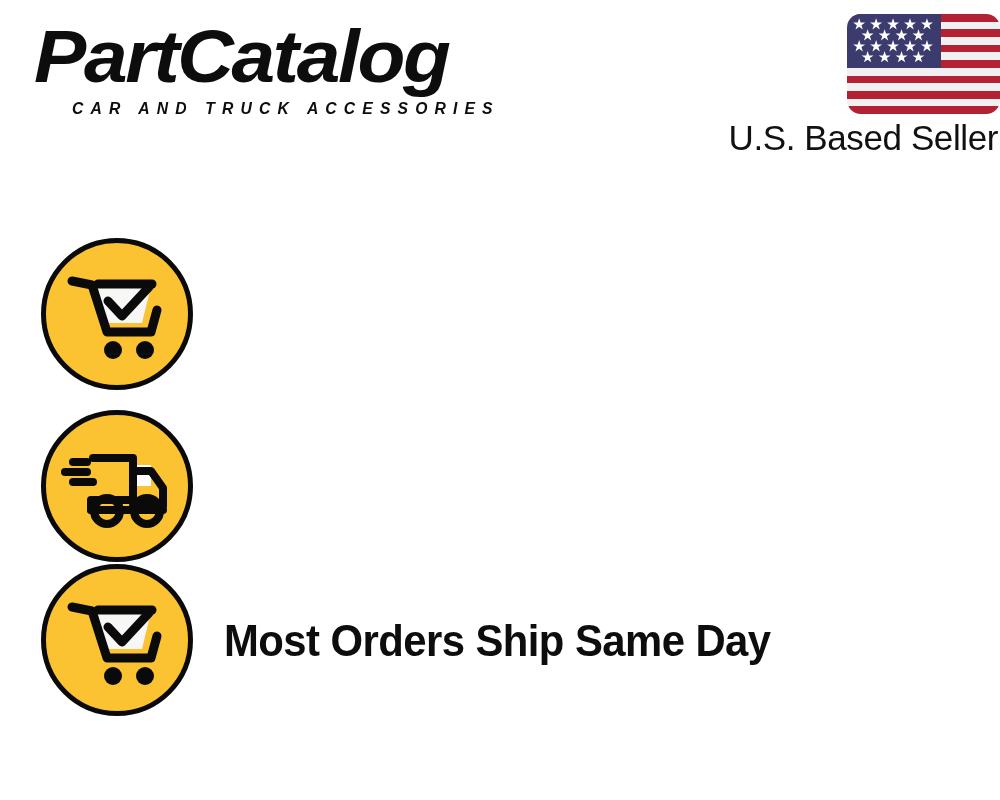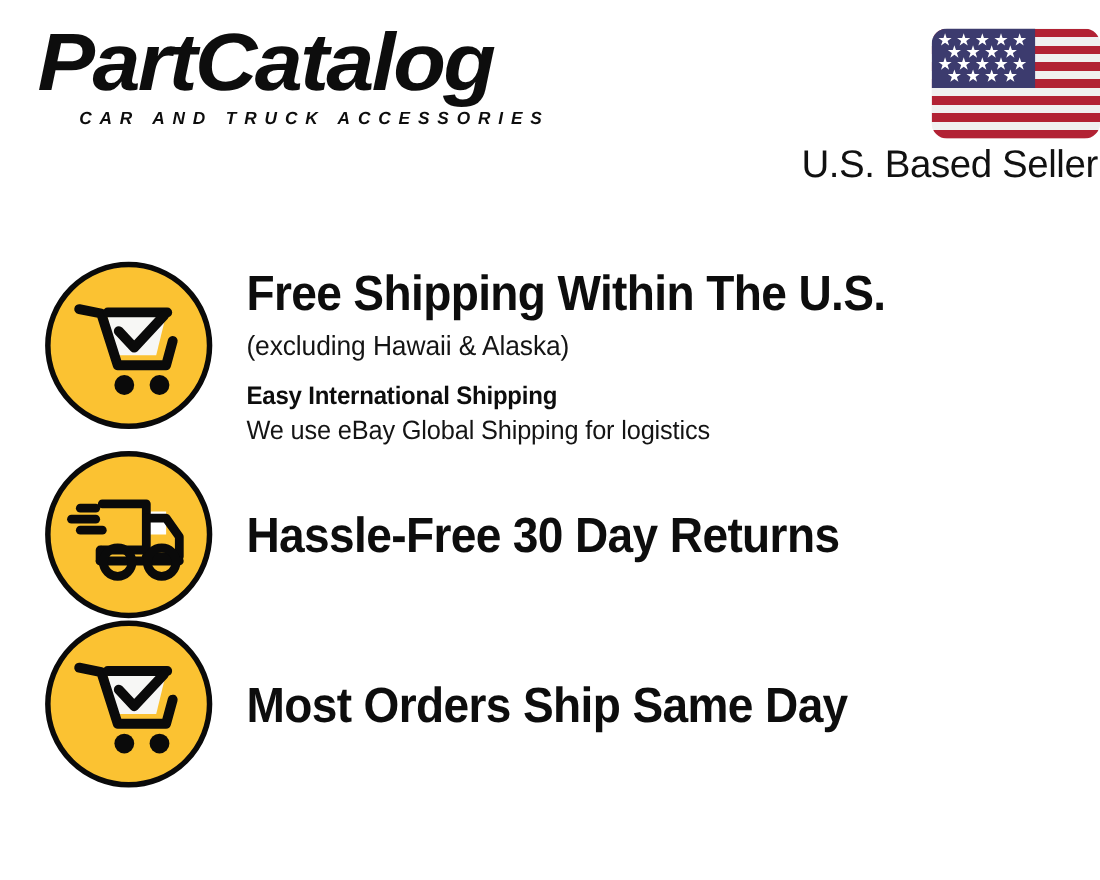--- a/index.html
+++ b/index.html
@@ -63,21 +63,21 @@
     color: #0d0d0d;
     white-space: nowrap;
     transform: scaleX(0.98);
     transform-origin: left top;
   }
 
   
   #seller-badge {
     position: absolute;
     right: 12px;
-    top: 20px;
+    top: 8px;
     width: 262px;
     height: 152px;
   }
   #us-flag-icon {
     position: absolute;
     right: 0;
     top: 6px;
     width: 153px;
     height: 100px;
     border-radius: 14px;
@@ -282,26 +282,20 @@
         <g fill="none" stroke="#0a0a0a" stroke-width="9" stroke-linecap="round" stroke-linejoin="round">
           <path d="M31 43 L51 47 L66 94 L110 94 L116 72"></path>
           <path d="M57 46 L111 46"></path>
         </g>
         <g fill="none" stroke="#0a0a0a" stroke-width="9" stroke-linecap="round" stroke-linejoin="round">
           <path d="M67 63 L81 78 L108 49"></path>
         </g>
         <circle cx="72" cy="112" r="9" fill="#0a0a0a"></circle>
         <circle cx="104" cy="112" r="9" fill="#0a0a0a"></circle>
       </svg>
-    </div>
-    <div class="feature-text">
-      <div class="feature-title">Free Shipping Within The U.S.</div>
-      <div class="feature-note">(excluding Hawaii &amp; Alaska)</div>
-      <div class="feature-sub-title">Easy International Shipping</div>
-      <div class="feature-sub-note">We use eBay Global Shipping for logistics</div>
     </div>
   </div>
 
   <div class="feature-row" data-row="1">
     <div class="feature-icon">
       <div class="badge-circle"></div>
       <svg class="badge-art" viewBox="0 0 152 152" aria-hidden="true">
         <polygon points="96,55 110,55 110,76 92,76" fill="#ffffff"></polygon>
         <g fill="none" stroke="#0a0a0a" stroke-width="8" stroke-linecap="round" stroke-linejoin="round">
           <path d="M52 48 L92 48 L92 90 L52 90"></path>
@@ -311,24 +305,20 @@
         </g>
         <g fill="none" stroke="#0a0a0a" stroke-width="8" stroke-linecap="round">
           <path d="M46 52 L32 52"></path>
           <path d="M46 62 L24 62"></path>
           <path d="M52 72 L32 72"></path>
         </g>
         <circle cx="66" cy="101" r="13" fill="none" stroke="#0a0a0a" stroke-width="8"></circle>
         <circle cx="106" cy="101" r="13" fill="none" stroke="#0a0a0a" stroke-width="8"></circle>
       </svg>
     </div>
-    <div class="feature-text">
-      <div class="feature-title">Hassle-Free 30 Day Returns</div>
-
-    </div>
   </div>
 
   <div class="feature-row" data-row="2">
     <div class="feature-icon">
       <div class="badge-circle"></div>
       <svg class="badge-art" viewBox="0 0 152 152" aria-hidden="true">
         <polygon points="56,44 111,44 101,85 63,85" fill="#f7f7f5"></polygon>
         <g fill="none" stroke="#0a0a0a" stroke-width="9" stroke-linecap="round" stroke-linejoin="round">
           <path d="M31 43 L51 47 L66 94 L110 94 L116 72"></path>
           <path d="M57 46 L111 46"></path>

